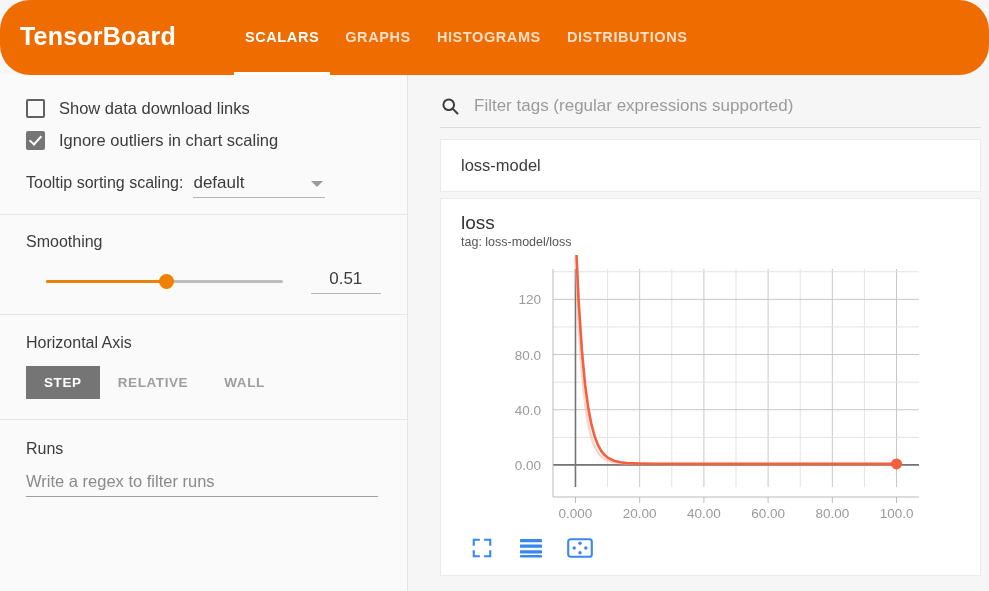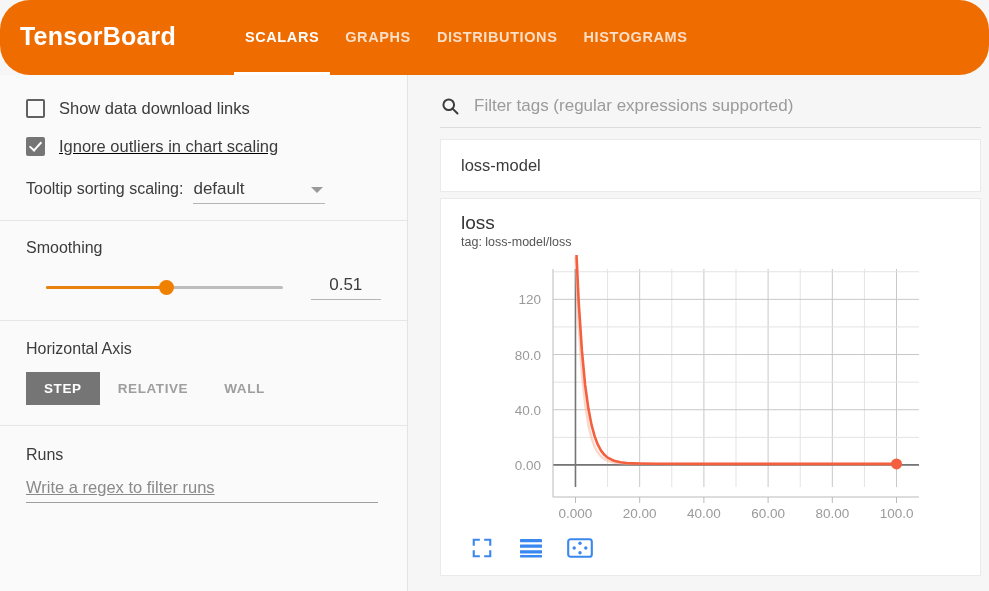--- a/index.html
+++ b/index.html
@@ -100,21 +100,21 @@
   .axis-btn {
     font-size: 13.5px; font-weight: 700; letter-spacing: 0.6px;
     color: #9e9e9e; padding: 9px 18px; border-radius: 0;
     cursor: pointer; white-space: nowrap;
   }
   .axis-btn.active { background: #757575; color: #ffffff; }
 
   .runs-input {
     margin-top: 14px; width: 352px;
     border-bottom: 1px solid #9e9e9e; padding-bottom: 5px;
-    font-size: 16.5px; color: #8a8a8a; text-decoration: underline;
+    font-size: 16.5px; color: #8a8a8a;
   }
 
   
   .main {
     position: absolute; left: 409px; top: 75px; width: 580px; height: 516px;
     background: #f6f6f6; overflow: hidden;
   }
   .search-bar {
     margin: 21px 8px 0 31px;
     display: flex; align-items: center;
@@ -143,33 +143,33 @@
 </head>
 <body>
 
 <div id="app">
 
   <div class="topbar">
     <div class="brand">TensorBoard</div>
     <div class="tabs">
       <div class="tab active">SCALARS</div>
       <div class="tab">GRAPHS</div>
+      <div class="tab">HISTOGRAMS</div>
       <div class="tab">DISTRIBUTIONS</div>
-      <div class="tab">HISTOGRAMS</div>
     </div>
   </div>
 
   <div class="sidebar">
 
     <div class="sb-section" style="padding-top:17px;padding-bottom:16px;">
       <div class="check-row">
         <div class="cbox"></div>
         <div class="check-label">Show data download links</div>
       </div>
-      <div class="check-row" style="margin-top:6px;text-decoration:underline;">
+      <div class="check-row" style="">
         <div class="cbox checked"></div>
         <div class="check-label">Ignore outliers in chart scaling</div>
       </div>
 
       <div class="tooltip-row">
         <div class="tooltip-label">Tooltip sorting scaling:</div>
         <div class="select-wrap">
           <span class="select-value">default</span>
           <span class="caret"></span>
         </div>

